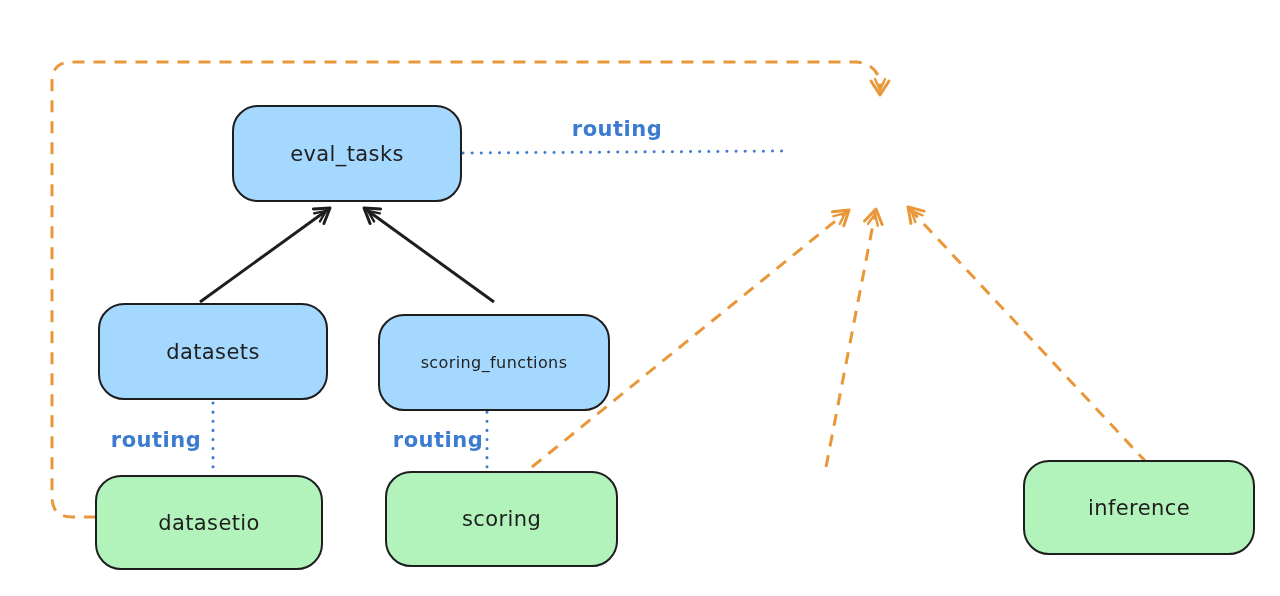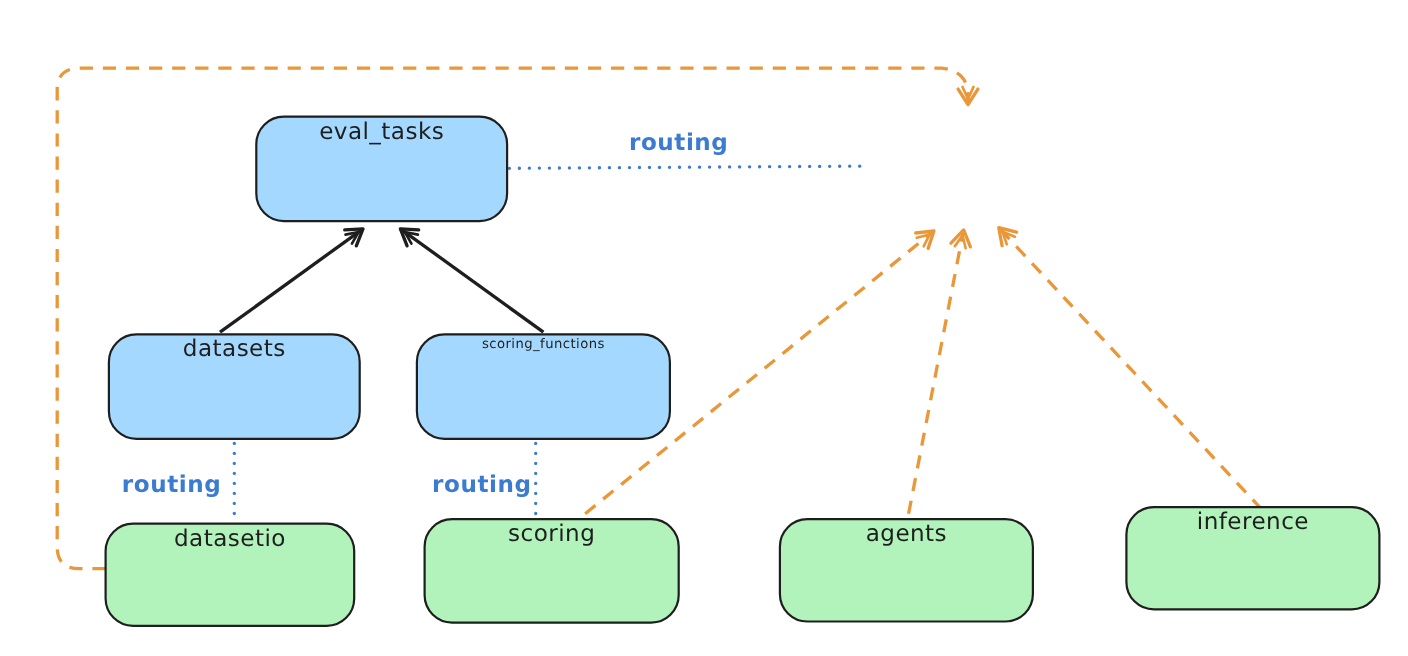--- a/index.html
+++ b/index.html
@@ -28,32 +28,33 @@
     left: 0; top: 0;
     width: 1280px; height: 596px;
     z-index: 1;
   }
   .node {
     position: absolute;
     z-index: 2;
     border: 2.5px solid var(--stroke);
     border-radius: 26px;
     display: flex;
+    align-items: center;
     justify-content: center;
     color: var(--stroke);
     font-size: 21px;
     letter-spacing: 0.4px;
   }
   .node.blue  { background: var(--blue-fill); }
   .node.green { background: var(--green-fill); }
 
   #node-eval_tasks        { left: 232px;  top: 105px; width: 230px; height: 97px; }
   #node-eval              { left: 787px;  top: 103px; width: 230px; height: 97px; }
   #node-datasets          { left: 98px;   top: 303px; width: 230px; height: 97px; }
-  #node-scoring_functions { left: 378px;  top: 303px; width: 232px; height: 97px; font-size: 12px; }
+  #node-scoring_functions { left: 378px;  top: 314px; width: 232px; height: 97px; font-size: 16px; }
   #node-datasetio         { left: 95px;   top: 475px; width: 228px; height: 95px; }
   #node-scoring           { left: 385px;  top: 471px; width: 233px; height: 96px; }
   #node-agents            { left: 708px;  top: 471px; width: 232px; height: 95px; }
   #node-inference         { left: 1023px; top: 460px; width: 232px; height: 95px; }
 
   .edge-label {
     position: absolute;
     z-index: 3;
     transform: translate(-50%, -50%);
     color: var(--routing-blue);
@@ -101,23 +102,20 @@
   </div>
   <div class="node blue" id="node-scoring_functions">
     <span>scoring_functions</span>
   </div>
   <div class="node green" id="node-scoring">
     <span>scoring</span>
   </div>
   <div class="node green" id="node-datasetio">
     <span>datasetio</span>
   </div>
-  <div class="node green" id="node-agents">
-    <span>agents</span>
-  </div>
   <div class="node green" id="node-inference">
     <span>inference</span>
   </div>
 
   <span class="edge-label" id="lbl-routing-top">routing</span>
   <span class="edge-label" id="lbl-routing-left">routing</span>
   <span class="edge-label" id="lbl-routing-mid">routing</span>
 
 </div>
 

